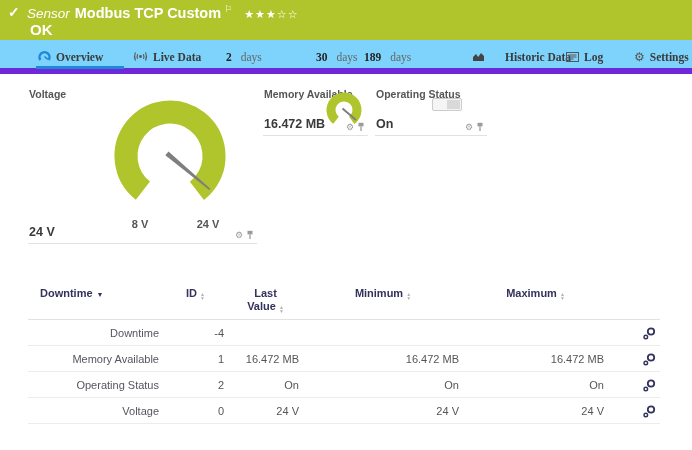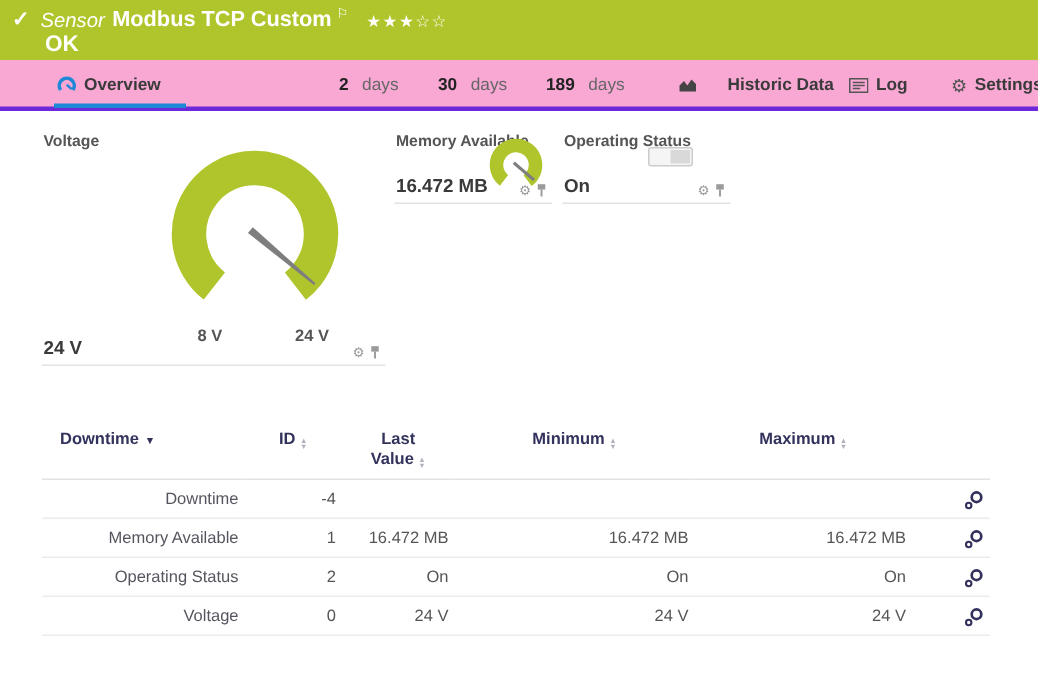--- a/index.html
+++ b/index.html
@@ -10,31 +10,31 @@
   .topbar { position:absolute; left:0; top:0; right:0; height:40px; background:#b0c52b; color:#fff; }
   .check-mark { position:absolute; left:8px; top:4px; font-size:14px; font-weight:bold; }
   .title-line { position:absolute; left:27px; top:4px; font-size:13.5px; white-space:nowrap;text-align:center; }
   .kind { font-style:italic; margin-right:5px; }
   .sensor-title { font-weight:bold; font-size:14.5px; }
   .flag { font-size:9px; vertical-align:super; margin-left:3px; }
   .stars { margin-left:12px; font-size:11px; letter-spacing:1px; }
   .ok-line { position:absolute; left:30px; top:21px; font-size:15px; font-weight:bold; }
 
   
-  .tabbar { position:absolute; left:0; top:40px; right:0; height:34px; background:#f9a8d4; border-bottom:3px solid #6d28d9; }
+  .tabbar { position:absolute; left:0; top:40px; right:0; height:34px; background:#7dd3fc; border-bottom:6px solid #6d28d9;font-family:Liberation Serif, serif; }
   .tab { position:absolute; top:0; height:33px; display:flex; align-items:center; gap:5px; font-size:11.5px; color:#3a3a3a; cursor:pointer; }
   .tab-label { font-weight:bold; color:#3a3a3a; }
   .tab .num { font-weight:bold; color:#222; }
   .tab .days { color:#666; margin-left:4px; }
   .tab-overview { left:38px; }
   .tab-livedata { left:133px; }
   .tab-2days   { left:226px; }
-  .tab-30days  { left:292px; }
+  .tab-30days  { left:316px; }
   .tab-365days { left:364px; }
-  .tab-historic{ left:452px;gap:20px; }
+  .tab-historic{ left:472px;gap:20px; }
   .tab-log     { left:566px; }
   .tab-settings{ left:634px; }
   .active-underline { position:absolute; left:36px; bottom:-1px; width:88px; height:3px; background:#1e87d8; }
   .gear-glyph { font-size:12px; color:#555; line-height:1; }
 
   
   .panel { position:absolute; border-bottom:1px solid #e2e2e2; background:#fff; }
   .panel-title { position:absolute; left:1px; top:6px; font-size:10.5px; font-weight:bold; color:#555; white-space:nowrap; }
   .panel-value { position:absolute; left:1px; bottom:4px; font-size:12.5px; font-weight:bold; color:#3a3a3a; }
   .panel-icons { position:absolute; right:3px; bottom:3px; display:flex; align-items:center; gap:3px; }
@@ -79,20 +79,30 @@
     <div class="ok-line">OK</div>
   </div>
 
   <div class="tabbar">
     <div class="tab tab-overview">
       <svg width="13" height="13" viewBox="0 0 13 13">
           <path d="M2.4 10 A5 5 0 1 1 10.6 10" fill="none" stroke="#1e87d8" stroke-width="2.4"></path>
           <line x1="6.5" y1="6.5" x2="9.8" y2="9.4" stroke="#1e87d8" stroke-width="1.6"></line>
         </svg>
       <span class="tab-label">Overview</span>
+    </div>
+    <div class="tab tab-livedata">
+      <svg width="15" height="11" viewBox="0 0 15 11">
+          <circle cx="7.5" cy="5.5" r="1.4" fill="#555"></circle>
+          <path d="M4.6 3.2 Q3.6 5.5 4.6 7.8" fill="none" stroke="#555" stroke-width="1.1"></path>
+          <path d="M10.4 3.2 Q11.4 5.5 10.4 7.8" fill="none" stroke="#555" stroke-width="1.1"></path>
+          <path d="M2.4 1.4 Q0.7 5.5 2.4 9.6" fill="none" stroke="#555" stroke-width="1.1"></path>
+          <path d="M12.6 1.4 Q14.3 5.5 12.6 9.6" fill="none" stroke="#555" stroke-width="1.1"></path>
+        </svg>
+      <span class="tab-label">Live Data</span>
     </div>
     <div class="tab tab-2days">
       <span class="num">2</span>
         <span class="days">days</span>
     </div>
     <div class="tab tab-30days">
       <span class="num">30</span>
         <span class="days">days</span>
     </div>
     <div class="tab tab-365days">

